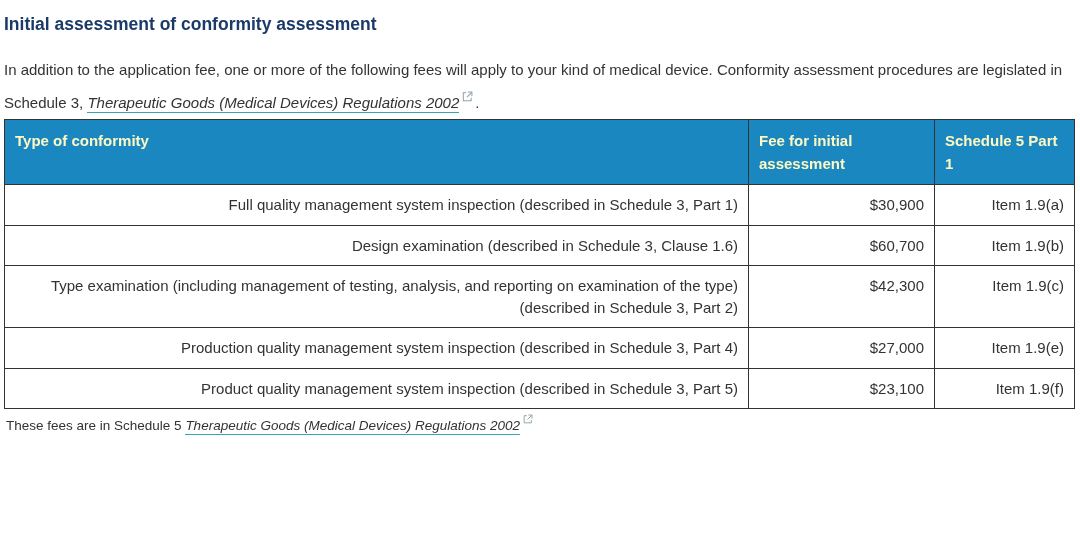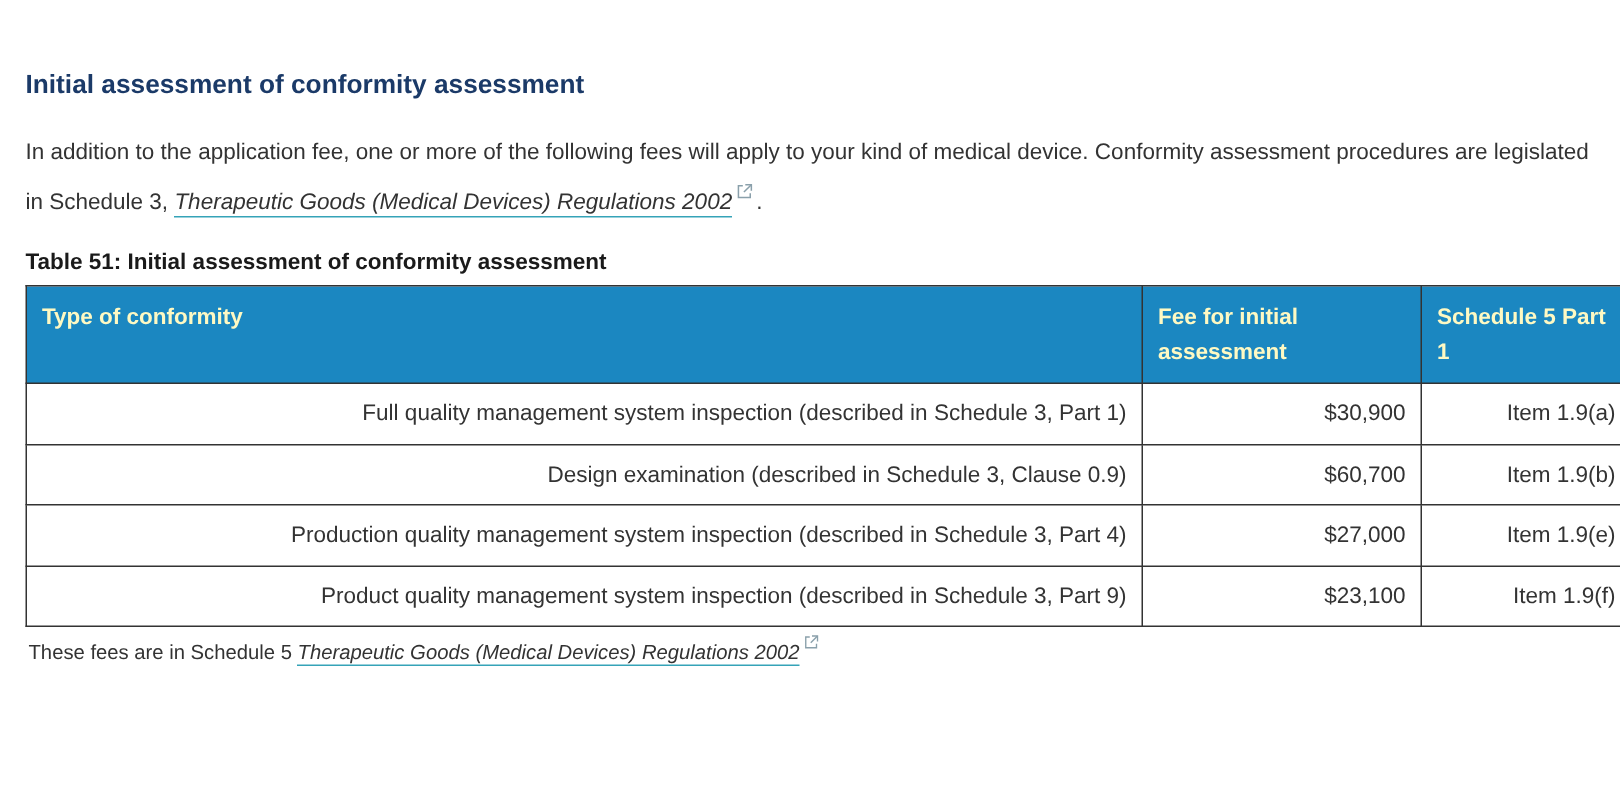--- a/index.html
+++ b/index.html
@@ -10,21 +10,21 @@
     --link-underline:#35a3b8;
     --icon-color:#8aa0ab;
   }
   *{box-sizing:border-box;}
   html,body{margin:0;padding:0;background:#ffffff;}
   body{
     font-family:"Liberation Sans","DejaVu Sans",sans-serif;
     color:var(--body-text);
     width:1080px;height:534px;overflow:hidden;
   }
-  .page{padding:12px 8px 0 17px;margin-top:32px;}
+  .page{padding:12px 8px 0 4px;}
   h1.page-title{
     font-size:17.5px;font-weight:bold;color:var(--heading-text);
     margin:2px 0 18px 0;
   }
   p.intro{
     font-size:15px;line-height:33px;margin:0 0 0 0;color:var(--body-text);
     max-width:1064px;
   }
   .doc-link{
     font-style:italic;color:var(--body-text);text-decoration:none;
@@ -69,48 +69,52 @@
 <div class="page">
 
   <h1 class="page-title">Initial assessment of conformity assessment</h1>
 
   <p class="intro"><span>In addition to the application fee, one or more of the following fees will apply to your kind of medical device. Conformity assessment procedures are legislated in Schedule 3, </span><a href="#" class="doc-link">Therapeutic Goods (Medical Devices) Regulations 2002</a><span class="ext-icon"><svg width="11" height="11" viewBox="0 0 12 12">
           <path d="M4.6 2 H1.4 V10.6 H10 V7.4" fill="none" stroke="currentColor" stroke-width="1.1"></path>
           <path d="M6.4 1.2 H10.8 V5.6" fill="none" stroke="currentColor" stroke-width="1.1"></path>
           <path d="M10.6 1.4 L5.4 6.6" fill="none" stroke="currentColor" stroke-width="1.1"></path>
         </svg></span><span>.</span></p>
 
-  <p class="caption">Table 51: Initial assessment of conformity assessment</p>
 
   <table class="fees">
     <thead>
       <tr>
         <th class="col-type">Type of conformity</th>
         <th class="col-fee">Fee for initial assessment</th>
         <th class="col-item">Schedule 5 Part 1</th>
       </tr>
     </thead>
     <tbody>
       <tr>
         <td>Full quality management system inspection (described in Schedule 3, Part 1)</td>
         <td>$30,900</td>
         <td>Item 1.9(a)</td>
       </tr>
       <tr>
-        <td>Design examination (described in Schedule 3, Clause 0.9)</td>
+        <td>Design examination (described in Schedule 3, Clause 1.6)</td>
         <td>$60,700</td>
         <td>Item 1.9(b)</td>
+      </tr>
+      <tr>
+        <td>Type examination (including management of testing, analysis, and reporting on examination of the type) (described in Schedule 3, Part 2)</td>
+        <td>$42,300</td>
+        <td>Item 1.9(c)</td>
       </tr>
       <tr>
         <td>Production quality management system inspection (described in Schedule 3, Part 4)</td>
         <td>$27,000</td>
         <td>Item 1.9(e)</td>
       </tr>
       <tr>
-        <td>Product quality management system inspection (described in Schedule 3, Part 9)</td>
+        <td>Product quality management system inspection (described in Schedule 3, Part 5)</td>
         <td>$23,100</td>
         <td>Item 1.9(f)</td>
       </tr>
     </tbody>
   </table>
 
   <p class="footer-note"><span>These fees are in Schedule 5 </span><a href="#" class="doc-link">Therapeutic Goods (Medical Devices) Regulations 2002</a><span class="ext-icon"><svg width="10" height="10" viewBox="0 0 12 12">
           <path d="M4.6 2 H1.4 V10.6 H10 V7.4" fill="none" stroke="currentColor" stroke-width="1.1"></path>
           <path d="M6.4 1.2 H10.8 V5.6" fill="none" stroke="currentColor" stroke-width="1.1"></path>
           <path d="M10.6 1.4 L5.4 6.6" fill="none" stroke="currentColor" stroke-width="1.1"></path>

